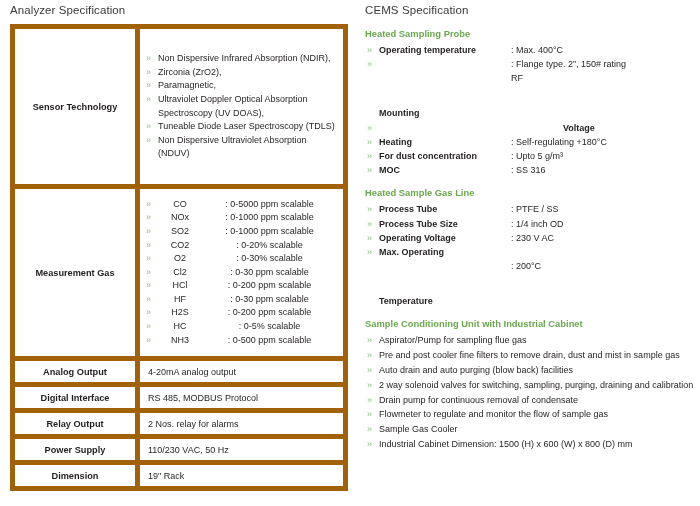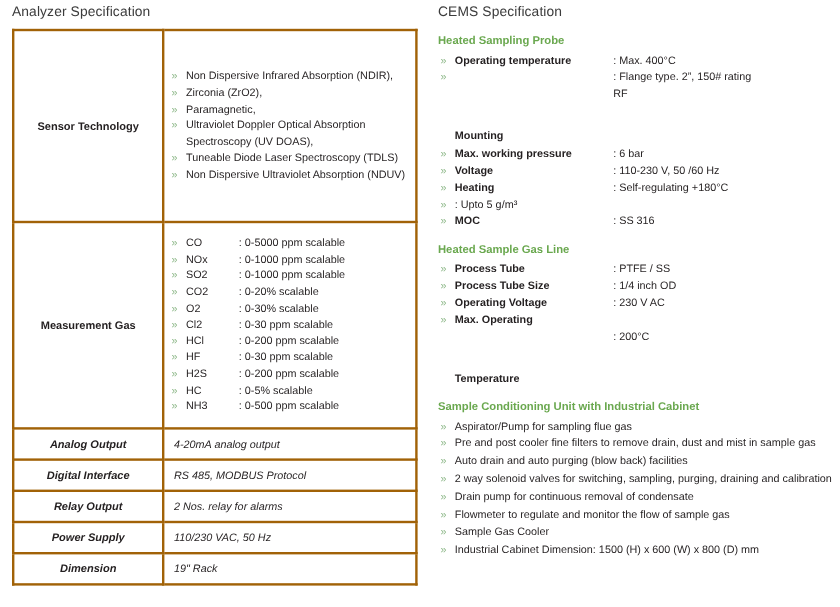--- a/index.html
+++ b/index.html
@@ -27,21 +27,21 @@
     color: #3b3b3b;
     margin-bottom: 8px;
     letter-spacing: .1px;
   }
   table.spec {
     border-collapse: collapse;
     width: 338px;
     table-layout: fixed;
   }
   table.spec td {
-    border: 2px solid #a16207;
+    border: 5px solid #a16207;
     vertical-align: middle;
     padding: 4px 6px;
   }
   td.label {
     width: 125px;
     font-size: 9.2px;
     font-weight: bold;
     color: #231f20;
     text-align: center;
     background: #ffffff;
@@ -71,22 +71,22 @@
     color: #8fb98a;
     font-size: 9px;
   }
   
   .gas-row { display: flex; }
   .gas-name { width: 44px; flex: 0 0 44px; }
   .gas-val { flex: 1 1 auto; }
 
   
   td.tall { height: 160px; }
-  td.tall2 { height: 172px; }
-  tr.short td { height: 26px; font-style: italic; }
+  td.tall2 { height: 172px; text-align: center; }
+  tr.short td { height: 26px; }
 
   
   .right-col {
     position: absolute;
     left: 365px; top: 4px;
     width: 330px;
   }
   .section-head {
     color: #6aa84f;
     font-size: 9.4px;
@@ -268,32 +268,28 @@
         </div>
       <div class="kv">
           <span class="k"></span>
           <span class="v">: Flange type. 2”, 150# rating</span>
         </div>
       <div class="kv nobullet">
           <span class="k cont">Mounting</span>
           <span class="v">RF</span>
         </div>
       <div class="kv">
-          <span class="k">Max. working pressure</span>
-          <span class="v">: 6 bar</span>
-        </div>
-      <div class="kv">
           <span class="k">Voltage</span>
-          <span class="v">: 110-230 V, 50 /60 Hz</span>
         </div>
       <div class="kv">
           <span class="k">Heating</span>
           <span class="v">: Self-regulating +180°C</span>
         </div>
       <div class="kv">
+          <span class="k">For dust concentration</span>
           <span class="v">: Upto 5 g/m³</span>
         </div>
       <div class="kv">
           <span class="k">MOC</span>
           <span class="v">: SS 316</span>
         </div>
     </div>
 
     <div class="section-head">Heated Sample Gas Line</div>
     <div>

